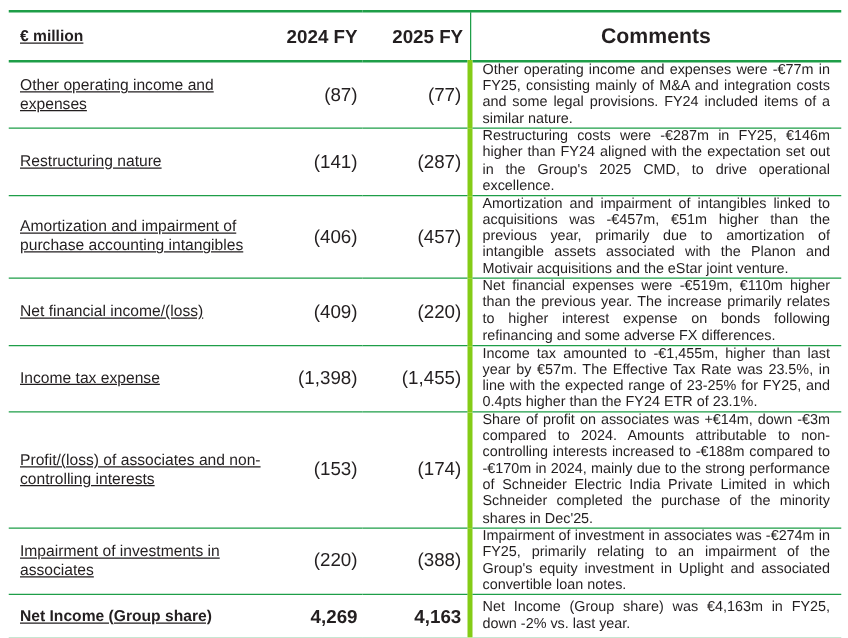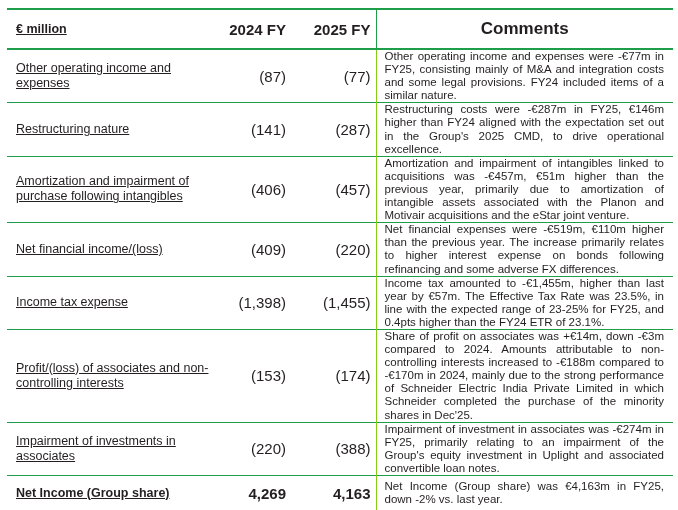--- a/index.html
+++ b/index.html
@@ -11,21 +11,21 @@
   table.fin col.c-2024 { width: 70px; }
   table.fin col.c-2025 { width: 86px; }
   table.fin col.c-comm { width: 297px; }
   table.fin td, table.fin th { padding: 0; vertical-align: middle; }
   tr.head-row { height: 40px; border-top: 2px solid #1e9e48; border-bottom: 2px solid #1e9e48; }
   tr.data-row { border-bottom: 1px solid #1e9e48; }
   th { font-weight: bold; font-size: 17px; }
   .lbl { padding-left: 9px !important; font-size: 12.5px; line-height: 15px; text-align: left; text-decoration: underline; }
   .num { text-align: right; font-size: 15px; padding-right: 4px !important; }
   .num25 { padding-right: 5px !important; }
-  .comm { border-left: 1px solid #84cc16; font-size: 11.5px; line-height: 13.1px;
+  .comm { border-left: 4px solid #84cc16; font-size: 11.5px; line-height: 13.1px;
           padding-left: 8px !important; padding-right: 9px !important; text-align: justify; }
   .comm-head { text-align: center; border-left: 1px solid #1e9e48; }
   .bold { font-weight: bold; }
 </style>
 </head>
 <body>
 
 <table class="fin">
   <colgroup>
     <col class="c-label">
@@ -48,21 +48,21 @@
       <td class="num num25">(77)</td>
       <td class="comm">Other operating income and expenses were -€77m in FY25, consisting mainly of M&amp;A and integration costs and some legal provisions. FY24 included items of a similar nature.</td>
     </tr>
     <tr class="data-row" style="height:41px">
       <td class="lbl">Restructuring nature</td>
       <td class="num">(141)</td>
       <td class="num num25">(287)</td>
       <td class="comm">Restructuring costs were -€287m in FY25, €146m higher than FY24 aligned with the expectation set out in the Group's 2025 CMD, to drive operational excellence.</td>
     </tr>
     <tr class="data-row" style="height:63px">
-      <td class="lbl">Amortization and impairment of purchase following intangibles</td>
+      <td class="lbl">Amortization and impairment of purchase accounting intangibles</td>
       <td class="num">(406)</td>
       <td class="num num25">(457)</td>
       <td class="comm">Amortization and impairment of intangibles linked to acquisitions was -€457m, €51m higher than the previous year, primarily due to amortization of intangible assets associated with the Planon and Motivair acquisitions and the eStar joint venture.</td>
     </tr>
     <tr class="data-row" style="height:51px">
       <td class="lbl">Net financial income/(loss)</td>
       <td class="num">(409)</td>
       <td class="num num25">(220)</td>
       <td class="comm">Net financial expenses were -€519m, €110m higher than the previous year. The increase primarily relates to higher interest expense on bonds following refinancing and some adverse FX differences.</td>
     </tr>

